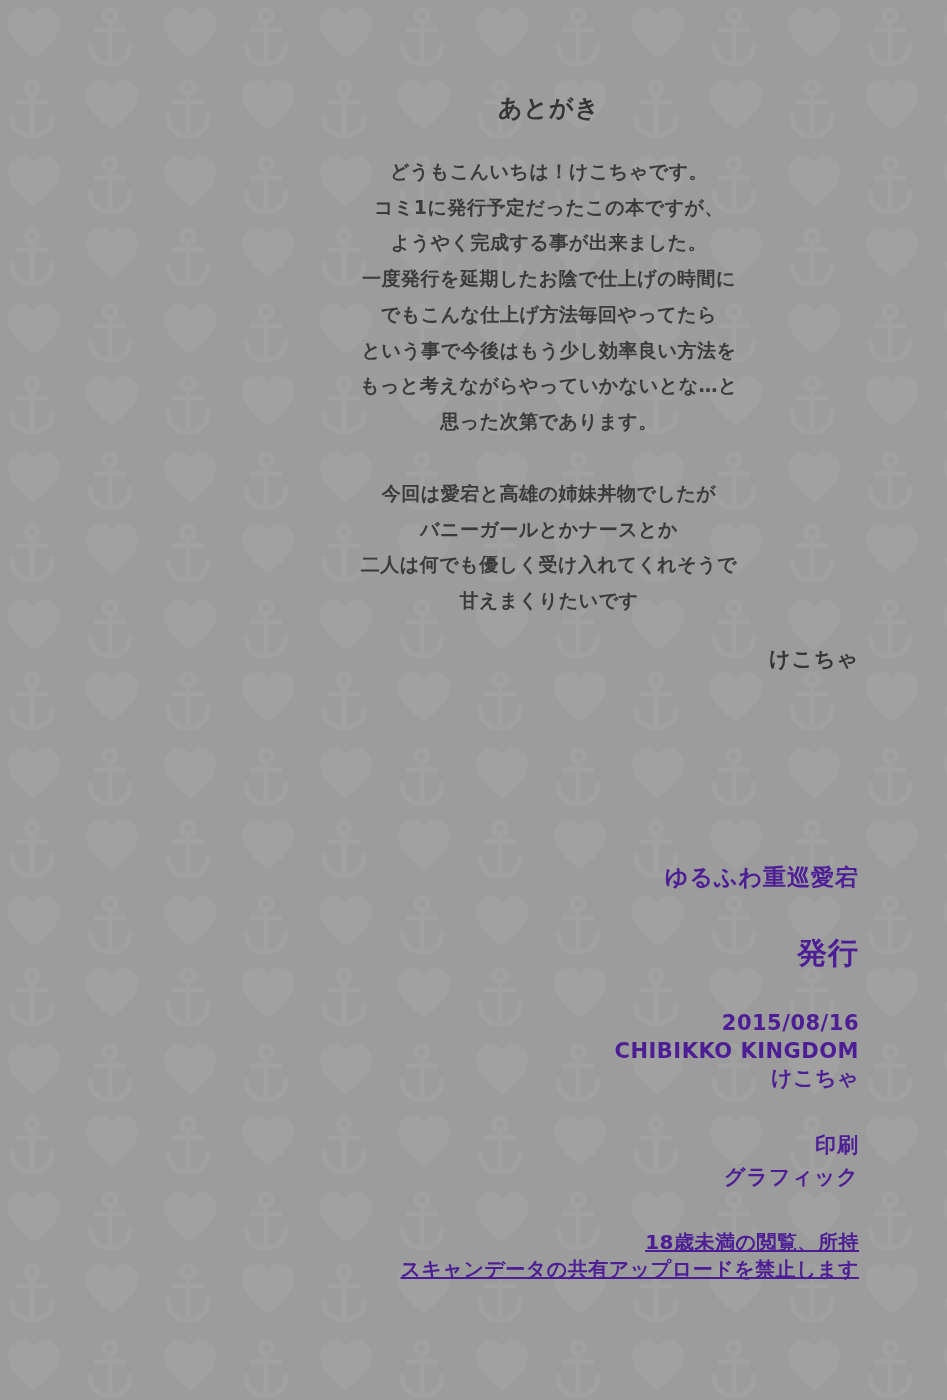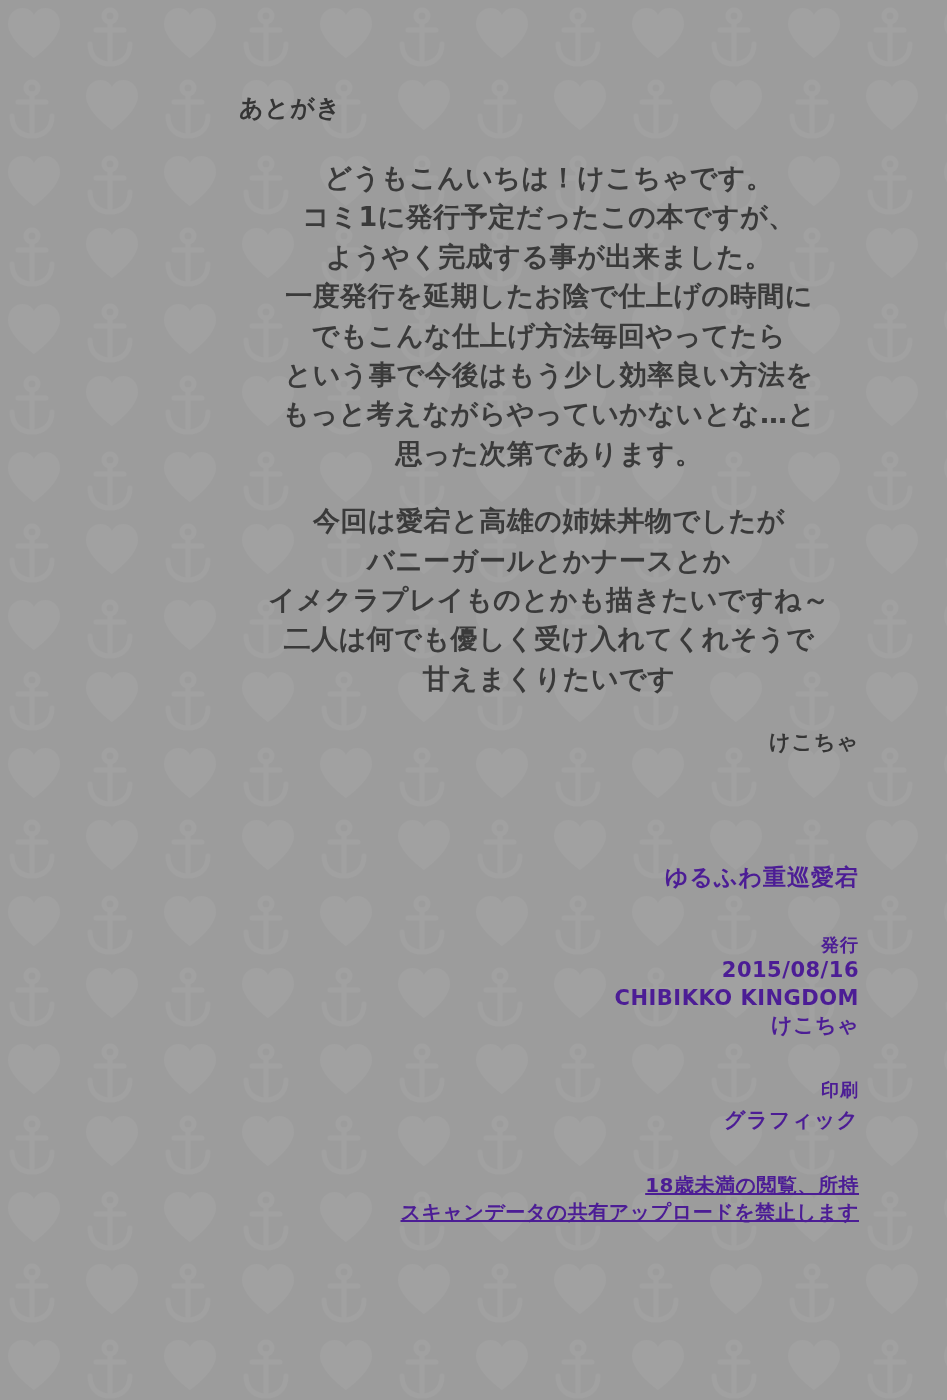--- a/index.html
+++ b/index.html
@@ -33,31 +33,31 @@
 
   .afterword-block {
     position: absolute;
     right: 88px;
     top: 92px;
     text-align: center;
     width: 620px;
   }
 
   .afterword-title {
-    text-align: left;
+    text-align: center;
     font-size: 24px;
     font-weight: bold;
     letter-spacing: 1px;
     color: #353535;
     margin: 0 0 34px 0;
   }
 
   .afterword-body p {
-    margin: 0;
-    font-size: 27px;
+    margin: 8px;
+    font-size: 19px;
     line-height: 1.46;
     font-weight: bold;
     color: #3a3a3a;
     letter-spacing: 0.5px;
   }
 
   .para-gap {
     height: 28px;
   }
 
@@ -81,38 +81,39 @@
   }
 
   .colophon .work-title {
     font-size: 23px;
     font-weight: bold;
     letter-spacing: 1px;
     margin: 0;
   }
 
   .colophon .publish-label {
-    font-size: 18px;
+    font-size: 30px;
     font-weight: bold;
     margin: 40px 0 0 0;
     letter-spacing: 1px;
   }
 
   .colophon .pub-lines {
+    margin-top: 36px;
   }
 
   .colophon .pub-lines div {
     font-size: 21px;
     font-weight: bold;
     line-height: 1.32;
     letter-spacing: 0.5px;
   }
 
   .colophon .print-label {
-    font-size: 18px;
+    font-size: 21px;
     font-weight: bold;
     margin-top: 38px;
     letter-spacing: 1px;
   }
 
   .colophon .print-name {
     font-size: 21px;
     font-weight: bold;
     margin-top: 4px;
     letter-spacing: 1px;
@@ -170,21 +171,20 @@
       <p>一度発行を延期したお陰で仕上げの時間に</p>
       <p>でもこんな仕上げ方法毎回やってたら</p>
       <p>という事で今後はもう少し効率良い方法を</p>
       <p>もっと考えながらやっていかないとな…と</p>
       <p>思った次第であります。</p>
 
       <div class="para-gap"></div>
 
       <p>今回は愛宕と高雄の姉妹丼物でしたが</p>
       <p>バニーガールとかナースとか</p>
-      <p>イメクラプレイものとかも描きたいですね～</p>
       <p>二人は何でも優しく受け入れてくれそうで</p>
       <p>甘えまくりたいです</p>
     </div>
 
     <div class="signature">けこちゃ</div>
   </div>
 
   <div class="colophon">
 
     <div class="work-title">ゆるふわ重巡愛宕</div>

